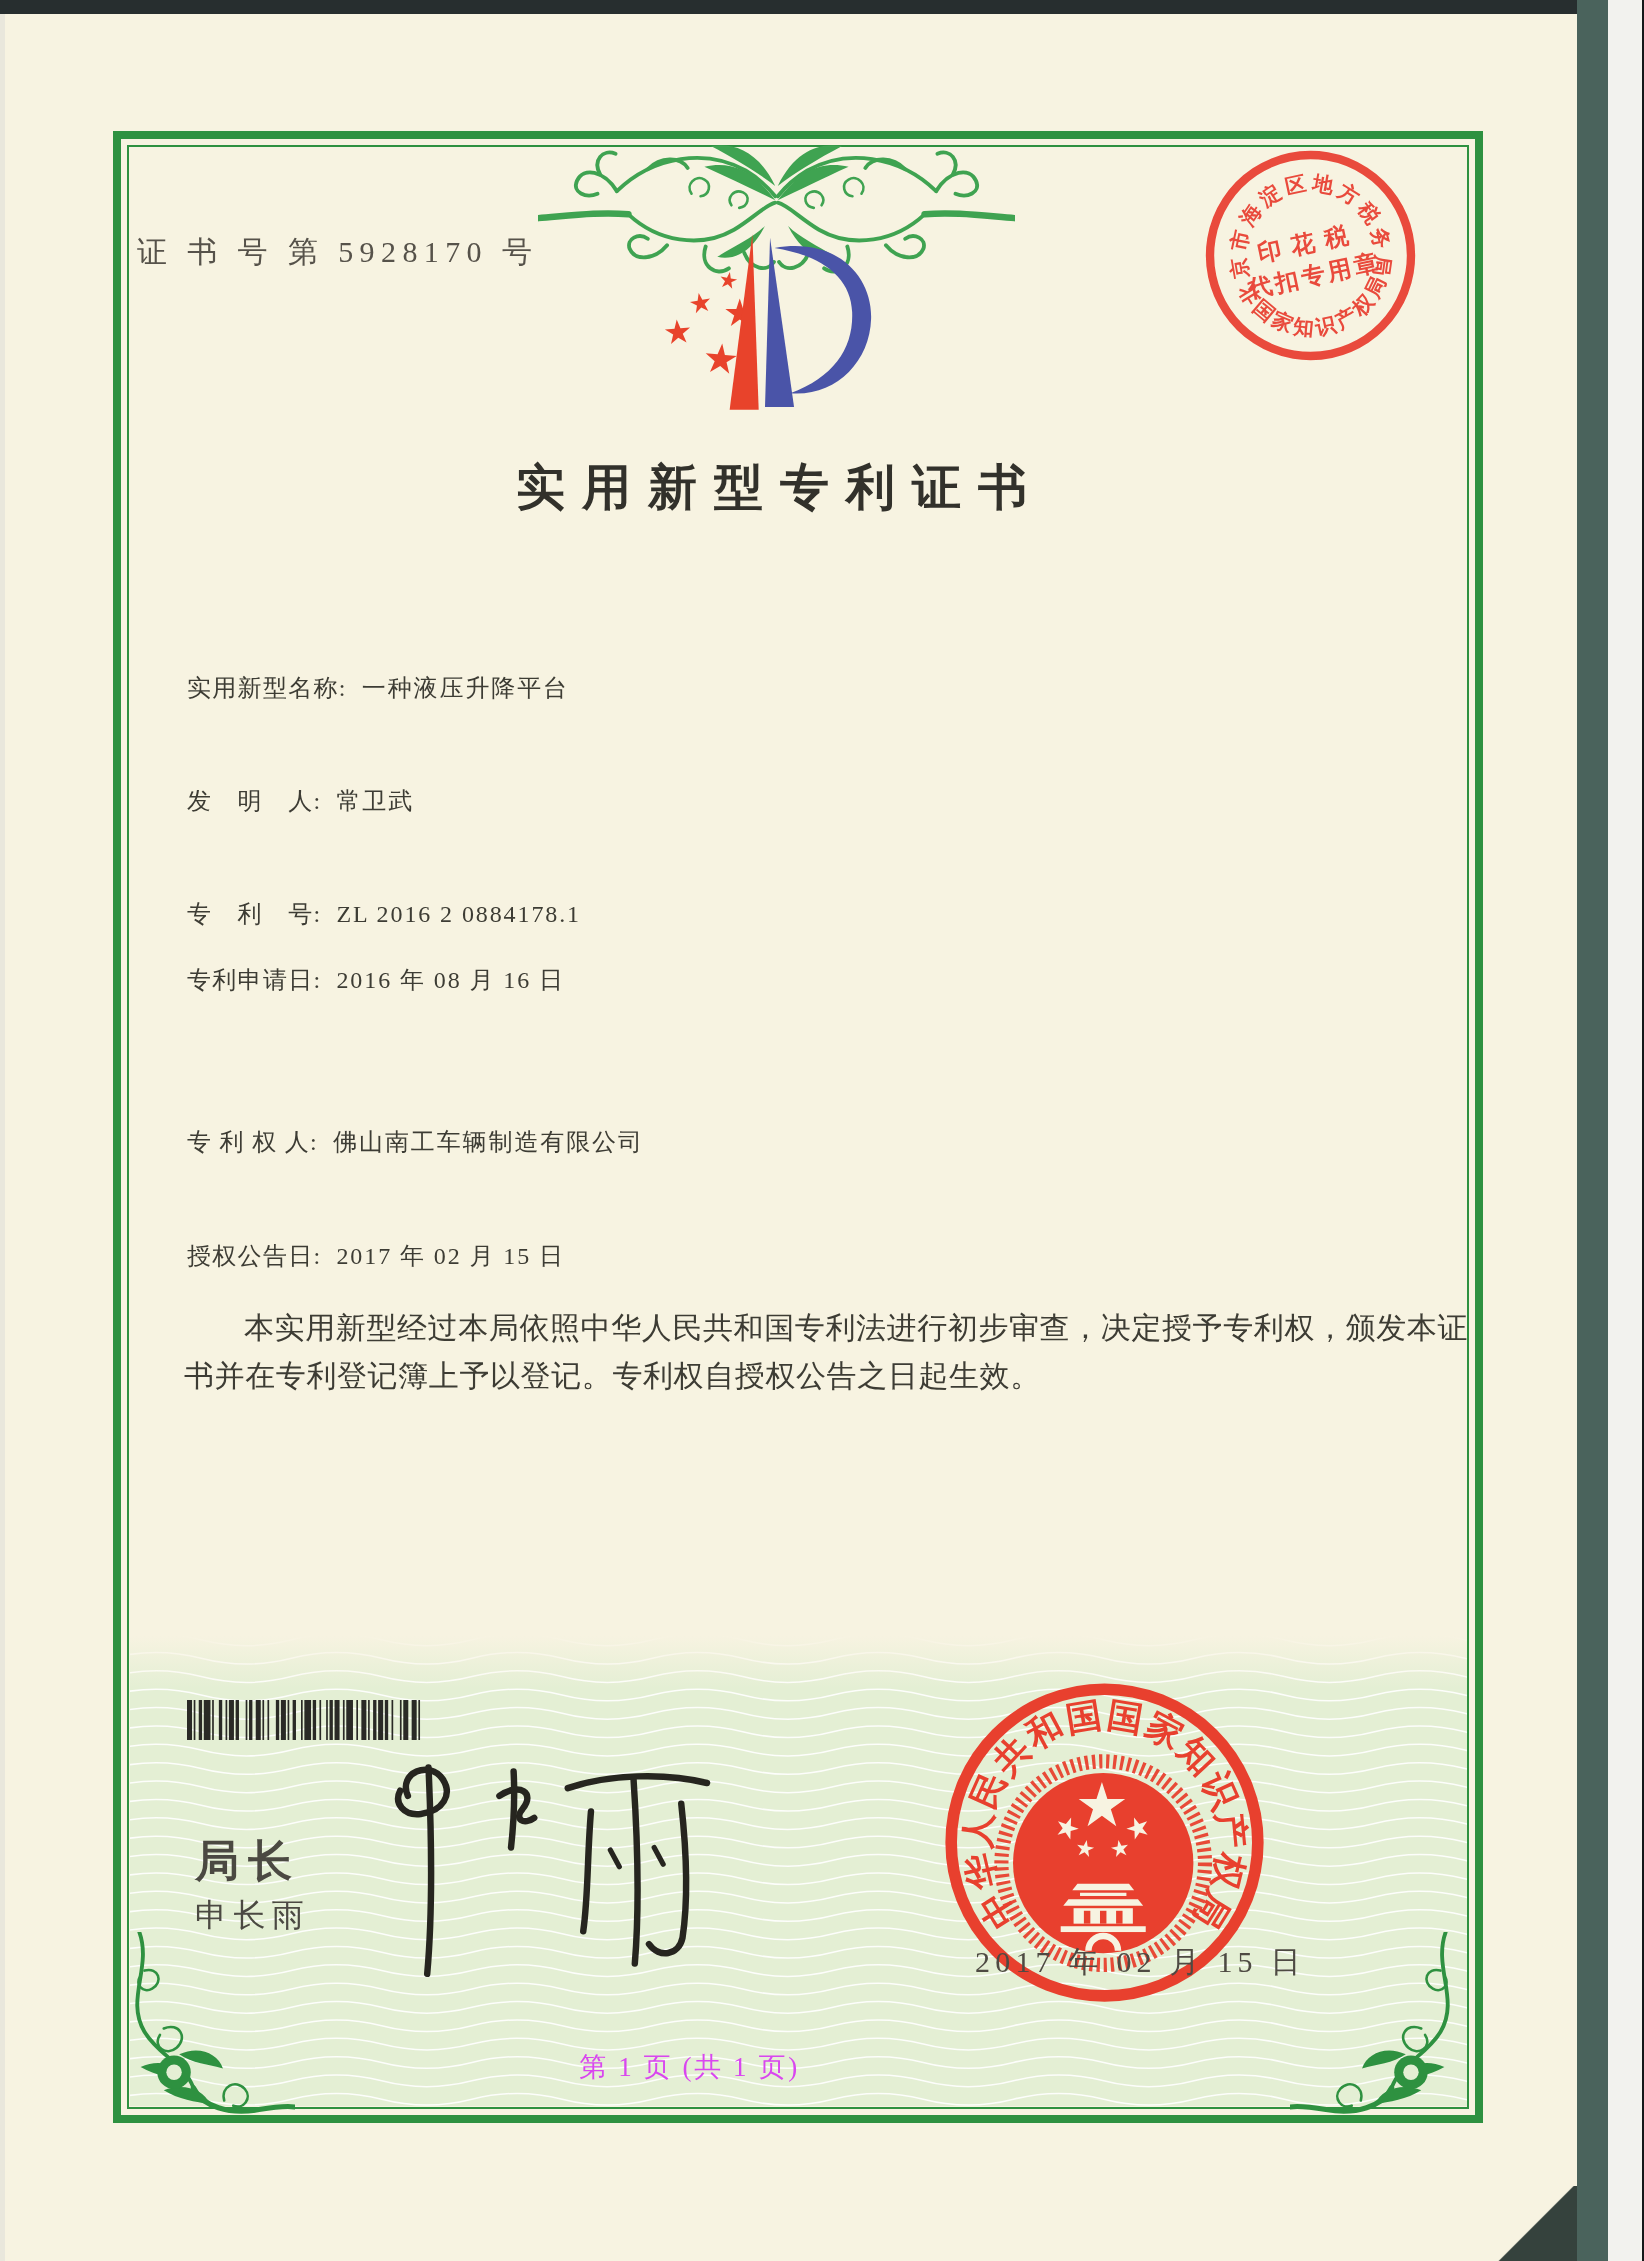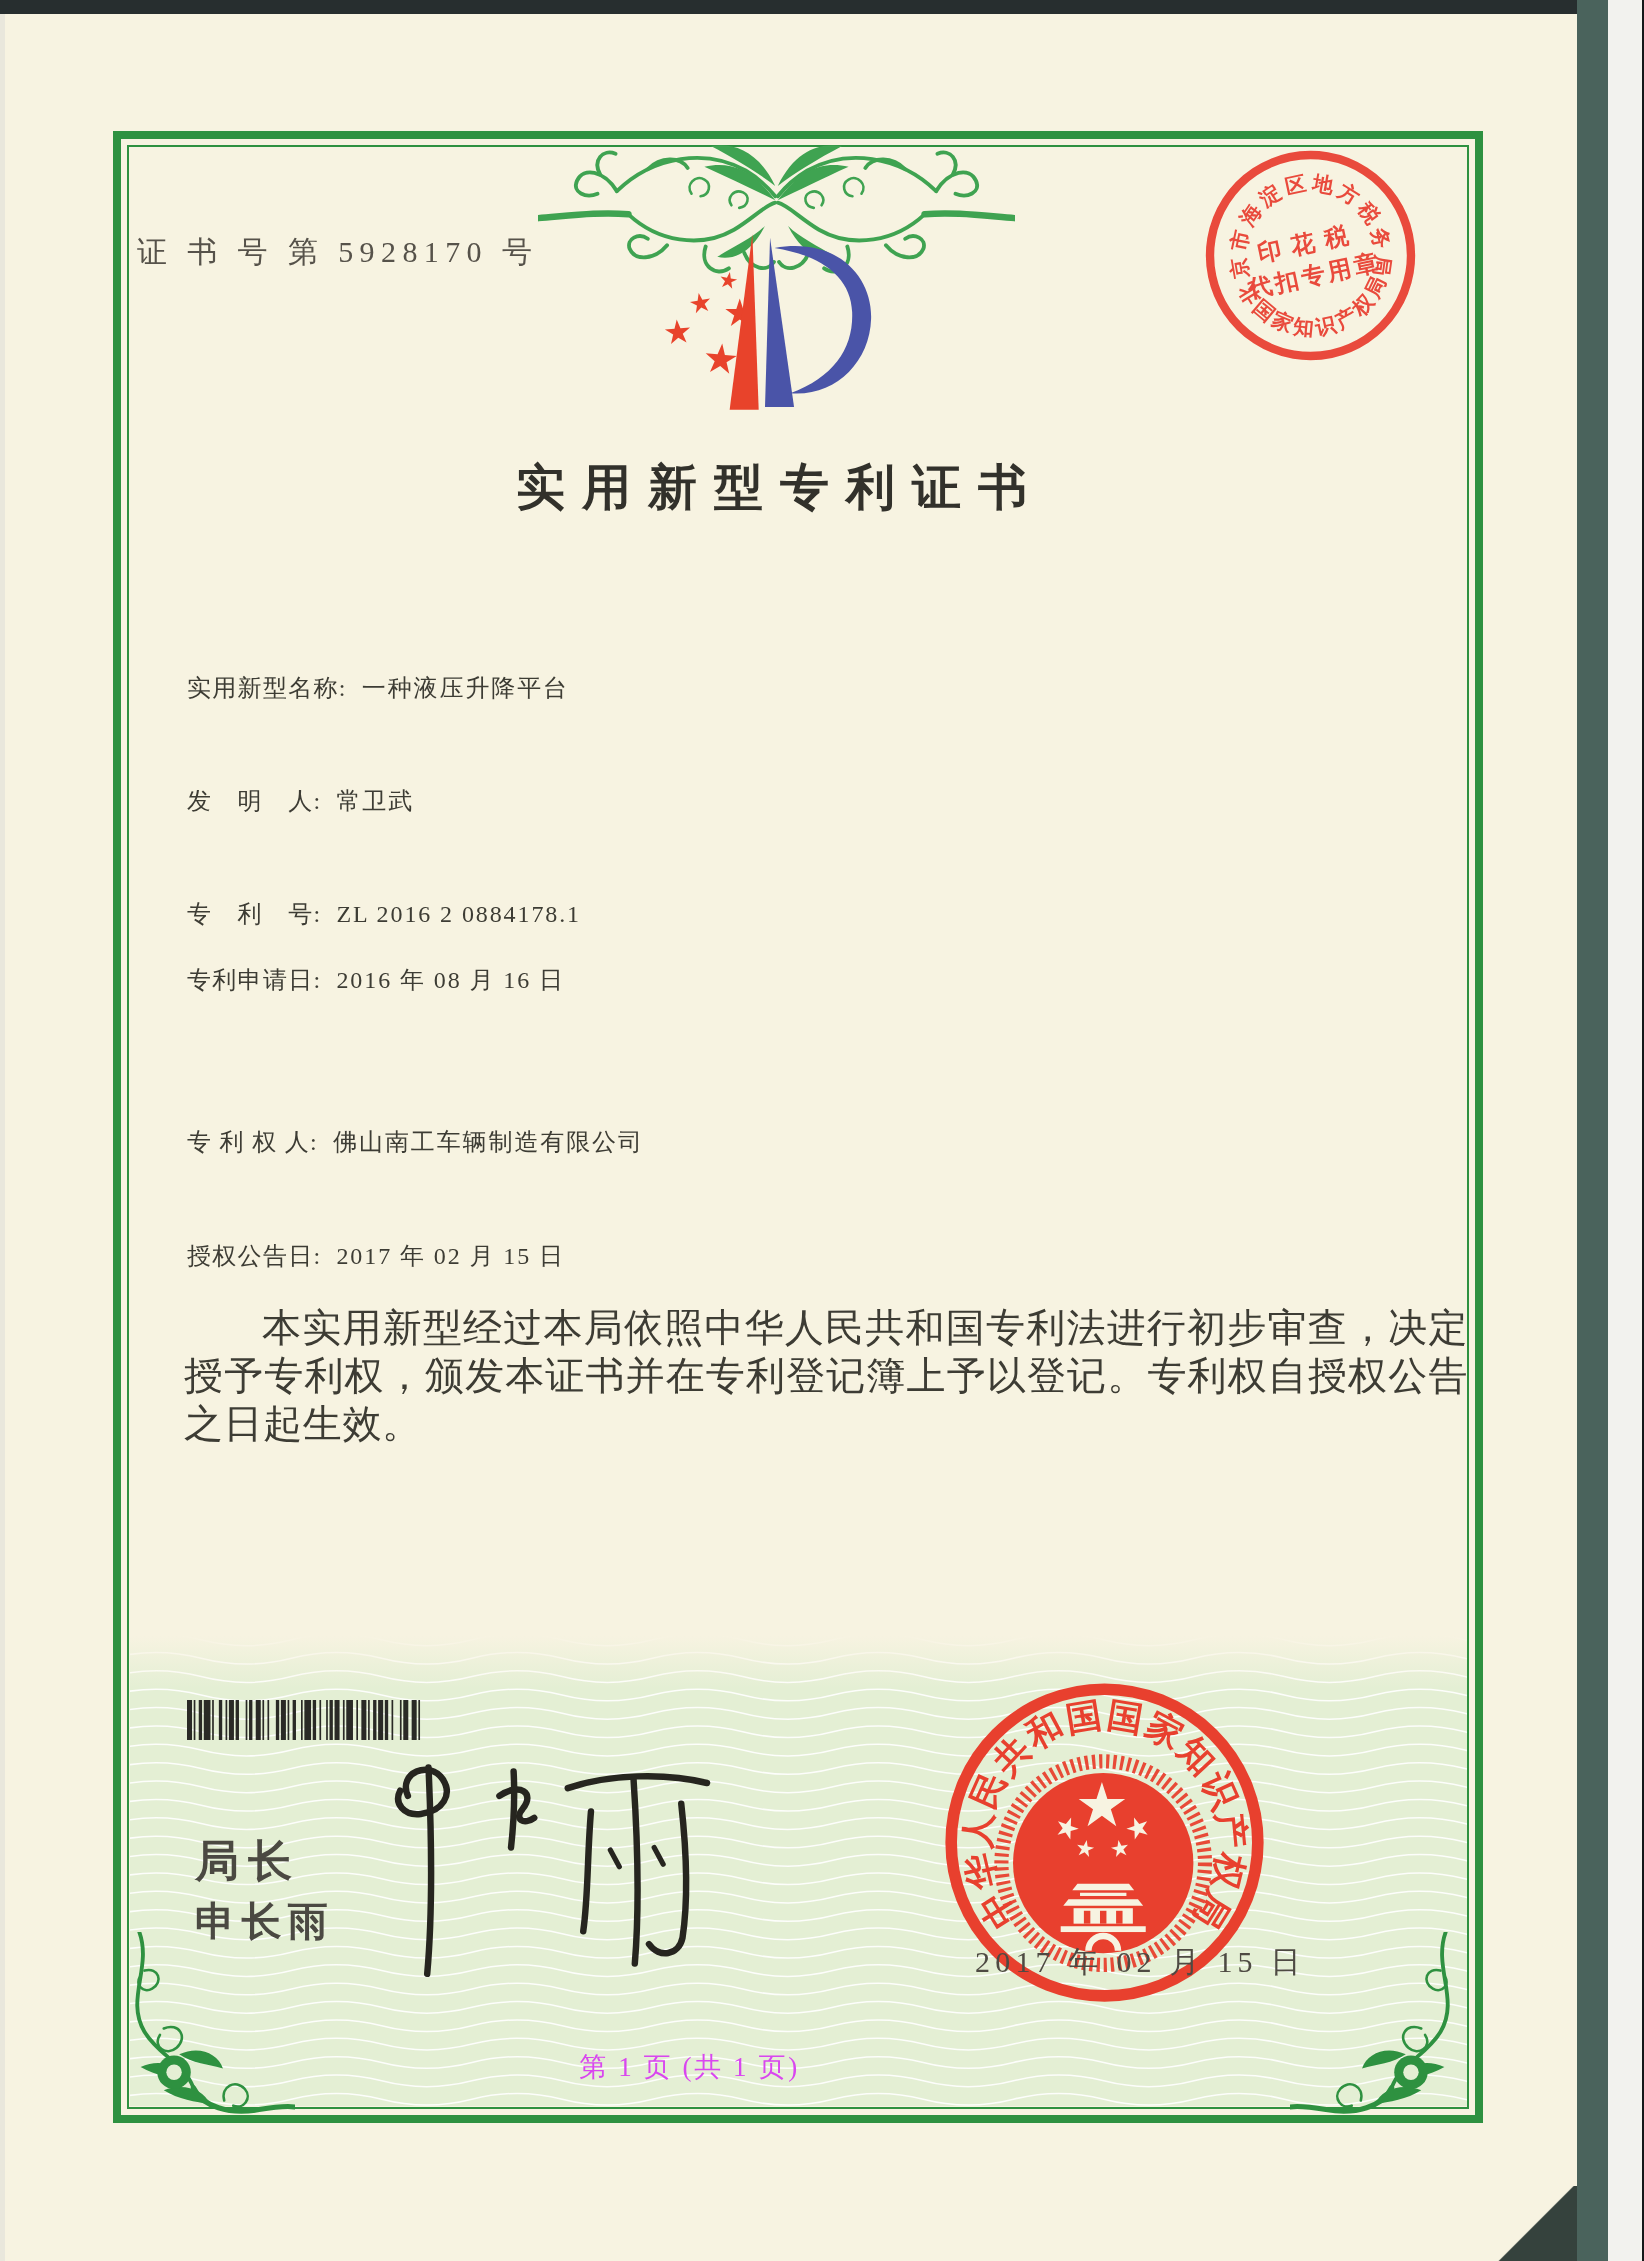--- a/index.html
+++ b/index.html
@@ -40,26 +40,26 @@
     font-size:49px;font-weight:bold;color:#32312b;letter-spacing:17px;
   }
   .tax-stamp{position:absolute;left:1201px;top:146px;width:219px;height:219px;transform:rotate(-12deg);}
   .field-row{
     position:absolute;left:187px;font-size:24px;color:#3d3c34;white-space:nowrap;text-align:center;
   }
   .field-label{letter-spacing:1.3px;}
   .field-value{margin-left:9px;letter-spacing:1.9px;}
   .body-text{
     position:absolute;left:184px;top:1304px;width:1284px;
-    font-size:39px;line-height:48px;color:#3d3c34;text-align:justify;
+    font-size:30px;line-height:48px;color:#3d3c34;text-align:justify;
   }
   .body-text p{margin:0;text-indent:2em;letter-spacing:0.6px;}
   .barcode{position:absolute;left:187px;top:1700px;width:236px;height:40px;}
   .signer-title{position:absolute;left:195px;top:1832px;font-size:44px;color:#4b4942;font-weight:600;letter-spacing:9px;}
-  .signer-name{position:absolute;left:195px;top:1894px;font-size:40px;color:#4b4942;font-weight:700;letter-spacing:6.4px;}
+  .signer-name{position:absolute;left:195px;top:1894px;font-size:32px;color:#4b4942;font-weight:400;letter-spacing:6.4px;}
   .signature{position:absolute;left:351px;top:1734px;width:400px;height:245px;}
   .seal{position:absolute;left:937px;top:1675px;width:335px;height:335px;}
   .seal-date{
     position:absolute;left:975px;top:1942px;font-size:30px;color:#4e4a43;
     letter-spacing:5.2px;white-space:nowrap;z-index:5;
   }
   .footer-page{
     position:absolute;left:522px;top:2049px;width:335px;text-align:center;
     font-size:27px;color:#d946ef;letter-spacing:2.6px;
   }

